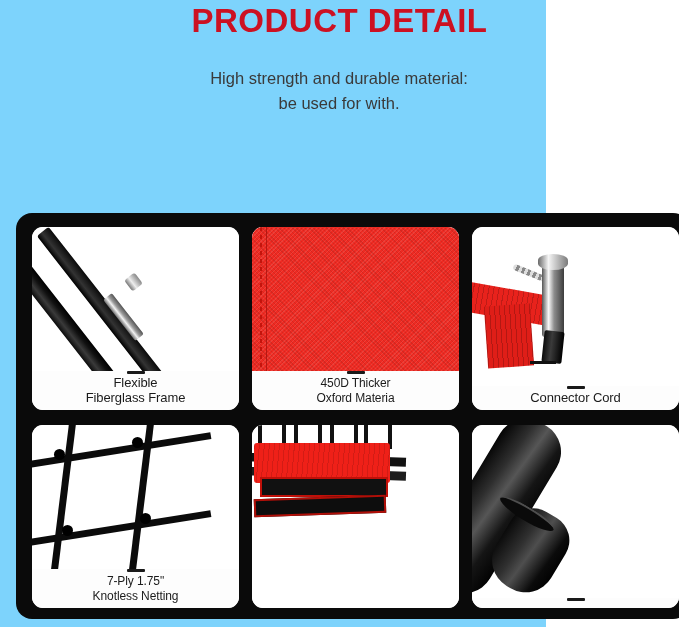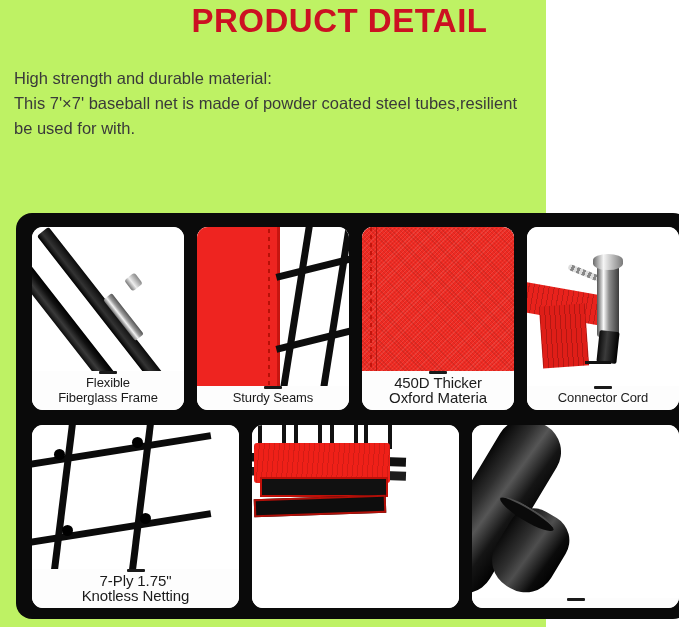--- a/index.html
+++ b/index.html
@@ -1,33 +1,33 @@
 <!DOCTYPE html>
 <html><head>
 <meta charset="utf-8">
 <style>
   html,body{margin:0;padding:0;}
   body{
     width:679px;height:627px;background:#ffffff;overflow:hidden;
     font-family:"Liberation Sans",sans-serif;
   }
-  .page{position:relative;width:546px;height:627px;background:#bef264;}
+  .page{position:relative;width:546px;height:627px;background:#7dd3fc;}
 
   
   .title{
     position:absolute;left:0;top:2px;width:679px;text-align:center;
     font-size:33px;font-weight:bold;letter-spacing:.5px;
     color:#cc1122;font-family:"Liberation Sans",sans-serif;
   }
   .intro{
     position:absolute;left:14px;top:66px;width:650px;
     font-size:16.5px;line-height:25px;color:#3a3a3a;
     font-family:"Liberation Sans",sans-serif;
   }
-  .intro p{margin:0;}
+  .intro p{margin:0;text-align:center;}
 
   
   .panel{
     position:absolute;left:3px;top:213px;width:673px;height:406px;
     background:#0a0a0a;border-radius:16px;
     display:flex;flex-direction:column;
     padding:14px 10px 11px 16px;box-sizing:border-box;gap:15px;margin-left:13px;
   }
   .row{display:flex;flex:1;gap:13px;}
 
@@ -43,21 +43,21 @@
   }
   .dash{
     width:18px;height:3px;background:#1a1a1a;border-radius:1px;
     margin:0 auto 2px auto;
   }
   .caption{
     font-size:13px;line-height:14.5px;color:#1b1b1b;
     font-family:"Liberation Sans",sans-serif;white-space:pre-line;
     letter-spacing:-.1px;
   }
-  .cell.wide .caption{font-size:15px;}
+  .cell.wide .caption{font-size:12px;}
 
   
   
   .rodA{position:absolute;width:17px;height:250px;background:linear-gradient(90deg,#0c0c0c,#3a3a3a 35%,#111 70%,#000);
         left:16px;top:-40px;transform:rotate(-38deg);transform-origin:50% 50%;border-radius:3px;}
   .rodB{position:absolute;width:15px;height:230px;background:linear-gradient(90deg,#000,#333 40%,#0a0a0a);
         left:74px;top:-20px;transform:rotate(-38deg);border-radius:3px;}
   .ferrule{position:absolute;left:86px;top:64px;width:11px;height:52px;
         background:linear-gradient(90deg,#6d6d6d,#f2f2f2 35%,#9a9a9a 60%,#545454);
         transform:rotate(-38deg);border-radius:2px;}
@@ -145,21 +145,20 @@
 </style>
 </head>
 <body>
 
 <div class="page">
 
   <div class="title">PRODUCT DETAIL</div>
 
   <div class="intro">
     <p>High strength and durable material:</p>
-    <p>This 7'×7' baseball net is made of powder coated steel tubes,resilient</p>
     <p>be used for with.</p>
   </div>
 
   <div class="panel">
 
     <div class="row">
 
       <div class="cell">
         <div class="art">
           <div class="rodA"></div>
@@ -167,33 +166,20 @@
           <div class="ferrule"></div>
             <div class="ferruleTip"></div>
         </div>
         <div class="capwrap">
           <div class="dash"></div>
           <div class="caption">Flexible
 Fiberglass Frame</div>
         </div>
       </div>
 
-      <div class="cell">
-        <div class="art">
-          <div class="seamPanel"></div>
-          <div class="netline n3"></div>
-            <div class="netline n4"></div>
-          <div class="netline n1"></div>
-            <div class="netline n2"></div>
-        </div>
-        <div class="capwrap">
-          <div class="dash"></div>
-          <div class="caption">Sturdy Seams</div>
-        </div>
-      </div>
 
       <div class="cell wide">
         <div class="art">
           <div class="oxford"></div>
             <div class="oxSeam"></div>
             <div class="oxSeam2"></div>
         </div>
         <div class="capwrap">
           <div class="dash"></div>
           <div class="caption">450D Thicker

